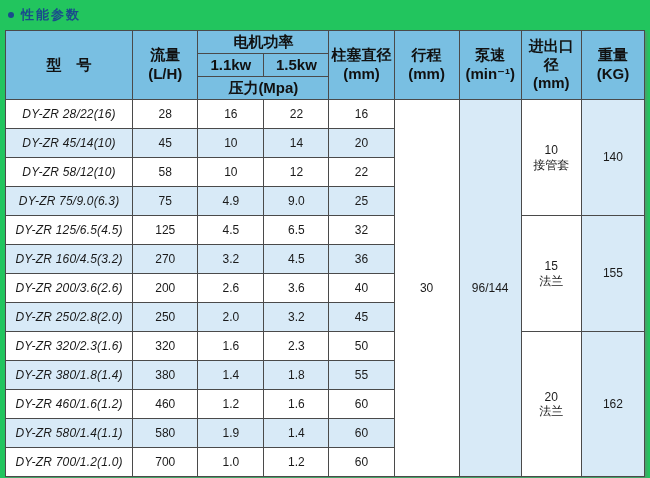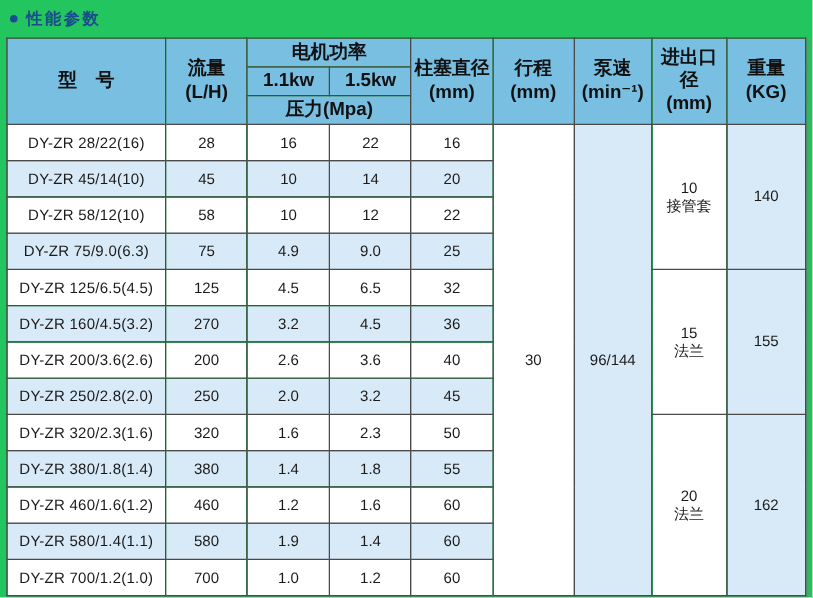--- a/index.html
+++ b/index.html
@@ -63,21 +63,21 @@
     color: #1a1a1a;
     font-size: 12px;
     height: 28px;
     line-height: 1.2;
   }
   tr.stripe td.data {
     background: #d8eaf7;
   }
   td.merge-white { background: #ffffff !important; }
   td.merge-blue  { background: #d8eaf7 !important; margin-left: 38px; }
-  td.model { letter-spacing: 0.2px; }
+  td.model { letter-spacing: 0.2px; font-style: italic; }
   .two-line div { display: block; }
 </style>
 </head>
 <body>
 
 <div class="page">
 
   <div class="title-row">
     <span class="bullet"></span>
     <span class="title-text">性能参数</span>

